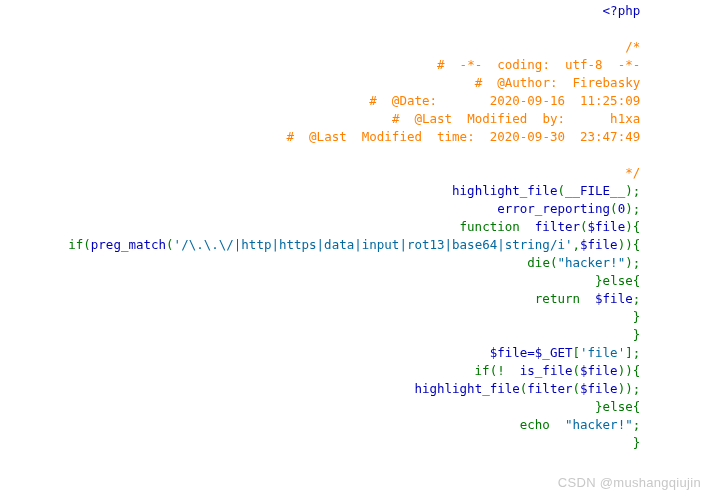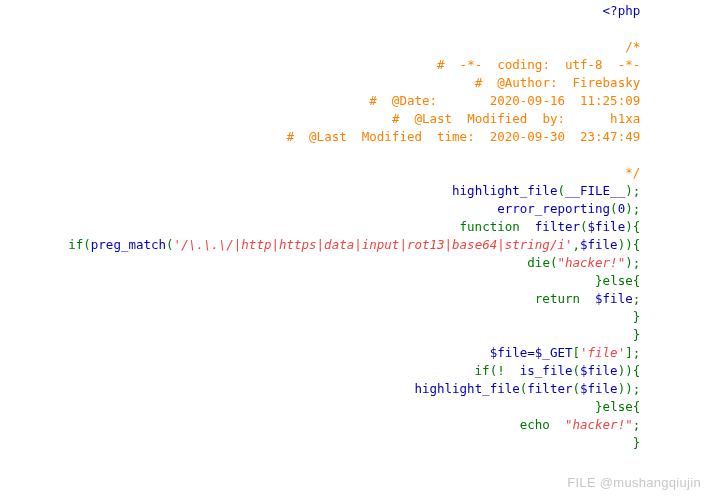--- a/index.html
+++ b/index.html
@@ -26,32 +26,32 @@
     letter-spacing: 0px;
     text-align: right;
     -webkit-font-smoothing: none;
   }
 
   .ln { display: block; min-height: 18px; }
   .blank { display: block; height: 18px; }
 
   .c-blue   { color: #0000BB; }
   .c-green  { color: #007700; }
-  .c-red    { color: #ef4444; font-style: italic; }
+  .c-red    { color: #0369a1; }
   .c-orange { color: #FF8000; }
 
   #watermark {
     position: absolute;
     right: 16px;
     bottom: 10px;
     font-family: "Liberation Sans", "DejaVu Sans", sans-serif;
     font-size: 13px;
     color: #c8c8c8;
     letter-spacing: 0.3px;
     user-select: none;
   }
 </style>
 </head>
 <body>
 
 <div id="code-listing"><span class="ln"><span class="c-blue">&lt;?php</span></span><span class="blank">&nbsp;</span><span class="ln"><span class="c-orange">/*</span></span><span class="ln"><span class="c-orange">#  -*-  coding:  utf-8  -*-</span></span><span class="ln"><span class="c-orange">#  @Author:  Firebasky</span></span><span class="ln"><span class="c-orange">#  @Date:       2020-09-16  11:25:09</span></span><span class="ln"><span class="c-orange">#  @Last  Modified  by:      h1xa</span></span><span class="ln"><span class="c-orange">#  @Last  Modified  time:  2020-09-30  23:47:49</span></span><span class="blank">&nbsp;</span><span class="ln"><span class="c-orange">*/</span></span><span class="ln"><span class="c-blue">highlight_file</span><span class="c-green">(</span><span class="c-blue">__FILE__</span><span class="c-green">)</span><span class="c-green">;</span></span><span class="ln"><span class="c-blue">error_reporting</span><span class="c-green">(</span><span class="c-blue">0</span><span class="c-green">)</span><span class="c-green">;</span></span><span class="ln"><span class="c-green">function</span><span class="c-green">  </span><span class="c-blue">filter</span><span class="c-green">(</span><span class="c-blue">$file</span><span class="c-green">)</span><span class="c-green">{</span></span><span class="ln"><span class="c-green">        </span><span class="c-green">if</span><span class="c-green">(</span><span class="c-blue">preg_match</span><span class="c-green">(</span><span class="c-red">'/\.\.\/|http|https|data|input|rot13|base64|string/i'</span><span class="c-green">,</span><span class="c-blue">$file</span><span class="c-green">)</span><span class="c-green">)</span><span class="c-green">{</span></span><span class="ln"><span class="c-green">                </span><span class="c-green">die</span><span class="c-green">(</span><span class="c-red">"hacker!"</span><span class="c-green">)</span><span class="c-green">;</span></span><span class="ln"><span class="c-green">        }else{</span></span><span class="ln"><span class="c-green">                </span><span class="c-green">return</span><span class="c-green">  </span><span class="c-blue">$file</span><span class="c-green">;</span></span><span class="ln"><span class="c-green">        }</span></span><span class="ln"><span class="c-green">}</span></span><span class="ln"><span class="c-blue">$file</span><span class="c-blue">=</span><span class="c-blue">$_GET</span><span class="c-green">[</span><span class="c-red">'file'</span><span class="c-green">]</span><span class="c-green">;</span></span><span class="ln"><span class="c-green">if</span><span class="c-green">(!</span><span class="c-green">  </span><span class="c-blue">is_file</span><span class="c-green">(</span><span class="c-blue">$file</span><span class="c-green">)</span><span class="c-green">)</span><span class="c-green">{</span></span><span class="ln"><span class="c-green">        </span><span class="c-blue">highlight_file</span><span class="c-green">(</span><span class="c-blue">filter</span><span class="c-green">(</span><span class="c-blue">$file</span><span class="c-green">)</span><span class="c-green">)</span><span class="c-green">;</span></span><span class="ln"><span class="c-green">}else{</span></span><span class="ln"><span class="c-green">        </span><span class="c-green">echo</span><span class="c-green">  </span><span class="c-red">"hacker!"</span><span class="c-green">;</span></span><span class="ln"><span class="c-green">}</span></span></div>
 
-<div id="watermark">FILE @mushangqiujin</div>
+<div id="watermark">CSDN @mushangqiujin</div>
 
 </body></html>

